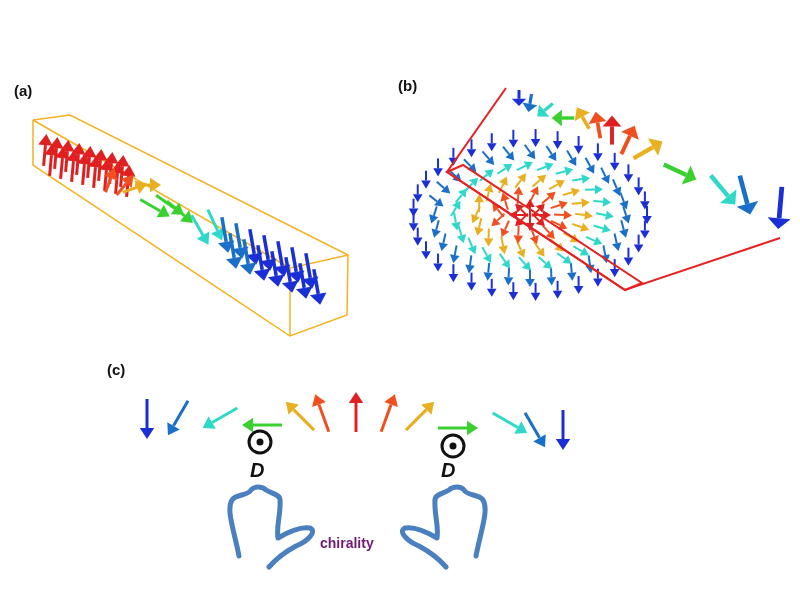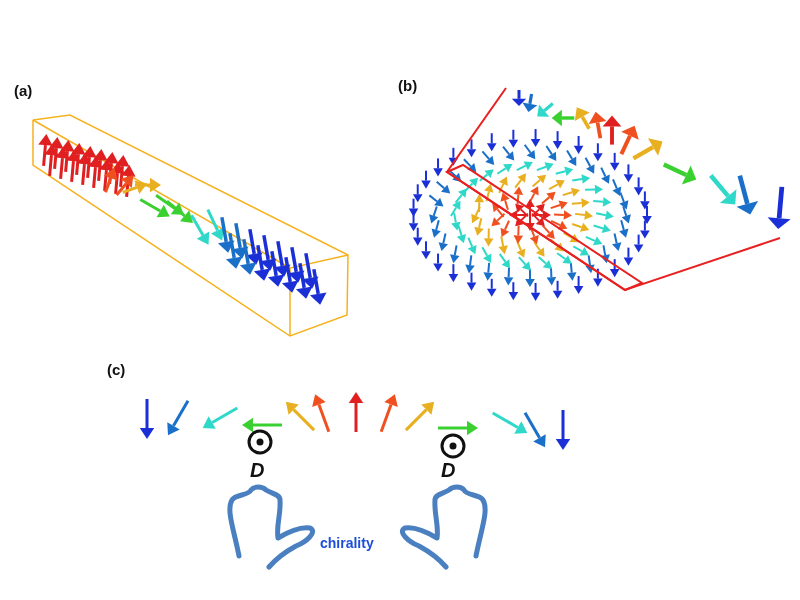--- a/index.html
+++ b/index.html
@@ -5,21 +5,21 @@
   html, body { margin: 0; padding: 0; background: #ffffff; }
   body { width: 800px; height: 600px; position: relative; overflow: hidden;
          font-family: "Liberation Sans", sans-serif; }
   .panel-label { position: absolute; font-weight: bold; font-size: 15px; color: #111; }
   #lbl-a { left: 14px; top: 82px; }
   #lbl-b { left: 398px; top: 77px; }
   #lbl-c { left: 107px; top: 361px; }
   .d-label { position: absolute; font-weight: bold; font-style: italic; font-size: 20px; color: #111; }
   #d-left { left: 250px; top: 459px; }
   #d-right { left: 441px; top: 459px; }
-  #chirality { position: absolute; left: 320px; top: 535px; font-weight: bold; font-size: 14px; color: #1d4ed8; }
+  #chirality { position: absolute; left: 320px; top: 535px; font-weight: bold; font-size: 14px; color: #701a75; }
   svg { position: absolute; left: 0; top: 0; }
 </style>
 </head>
 <body>
 
 <div class="panel-label" id="lbl-a">(a)</div>
 <div class="panel-label" id="lbl-b">(b)</div>
 <div class="panel-label" id="lbl-c">(c)</div>
 
 <svg id="fig" width="800" height="600" viewBox="0 0 800 600">

